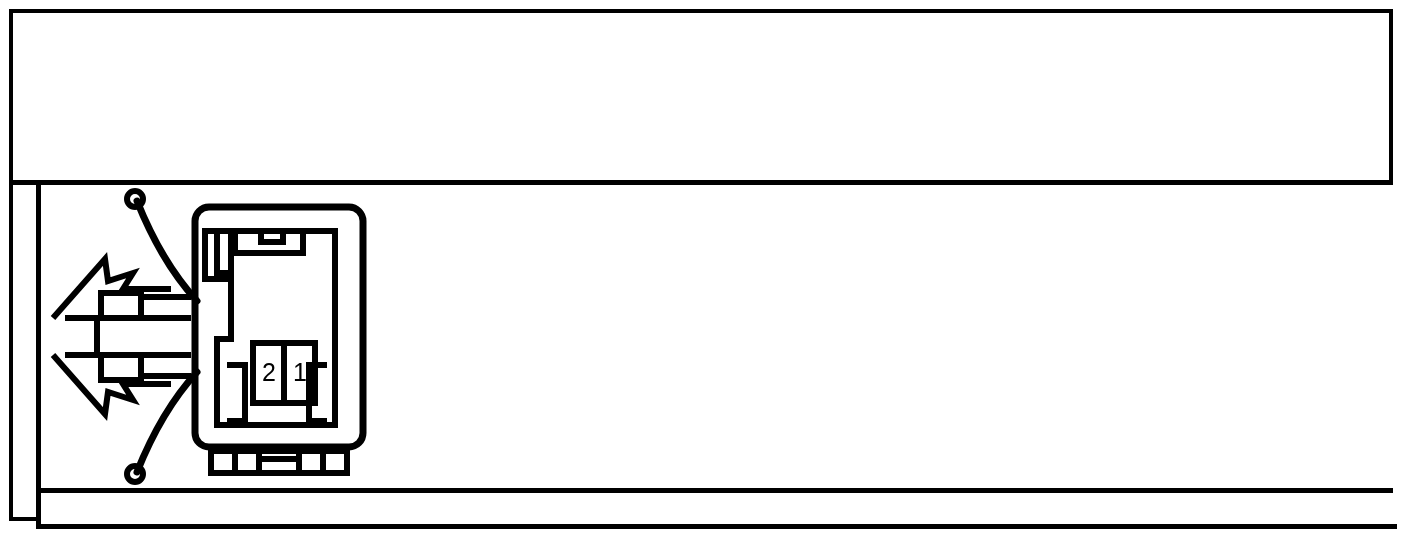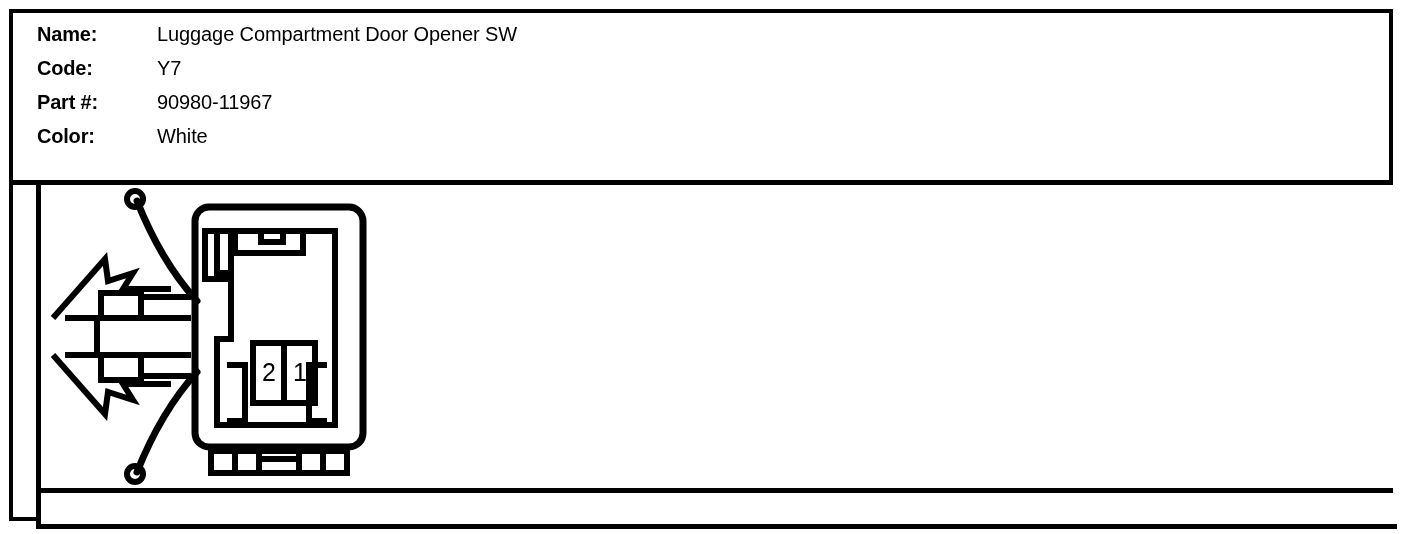--- a/index.html
+++ b/index.html
@@ -122,43 +122,20 @@
     height: 310px;
   }
 </style>
 </head>
 <body>
 
 <div id="page">
 
   <div class="outer-frame">
 
-    <div class="spec-list">
-
-      <div class="spec-row">
-        <div class="spec-label">Name:</div>
-        <div class="spec-value">Luggage Compartment Door Opener SW</div>
-      </div>
-
-      <div class="spec-row">
-        <div class="spec-label">Code:</div>
-        <div class="spec-value">Y7</div>
-      </div>
-
-      <div class="spec-row">
-        <div class="spec-label">Part #:</div>
-        <div class="spec-value">90980-11967</div>
-      </div>
-
-      <div class="spec-row">
-        <div class="spec-label">Color:</div>
-        <div class="spec-value">White</div>
-      </div>
-
-    </div>
 
     <div class="header-divider"></div>
 
     <div class="diagram-panel"></div>
 
     <svg class="connector-svg" viewBox="0 0 340 310" xmlns="http://www.w3.org/2000/svg">
 
       <g fill="none" stroke="#000000" stroke-width="6" stroke-linejoin="miter" stroke-linecap="butt">
 
         <g stroke-width="7" stroke-linecap="round">

